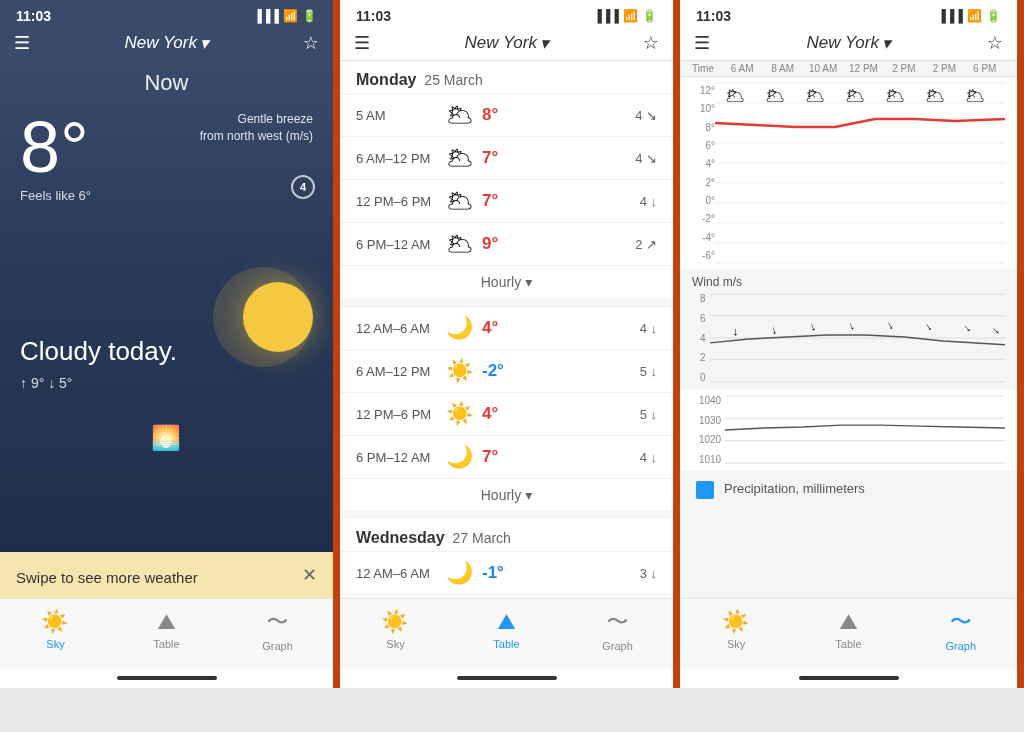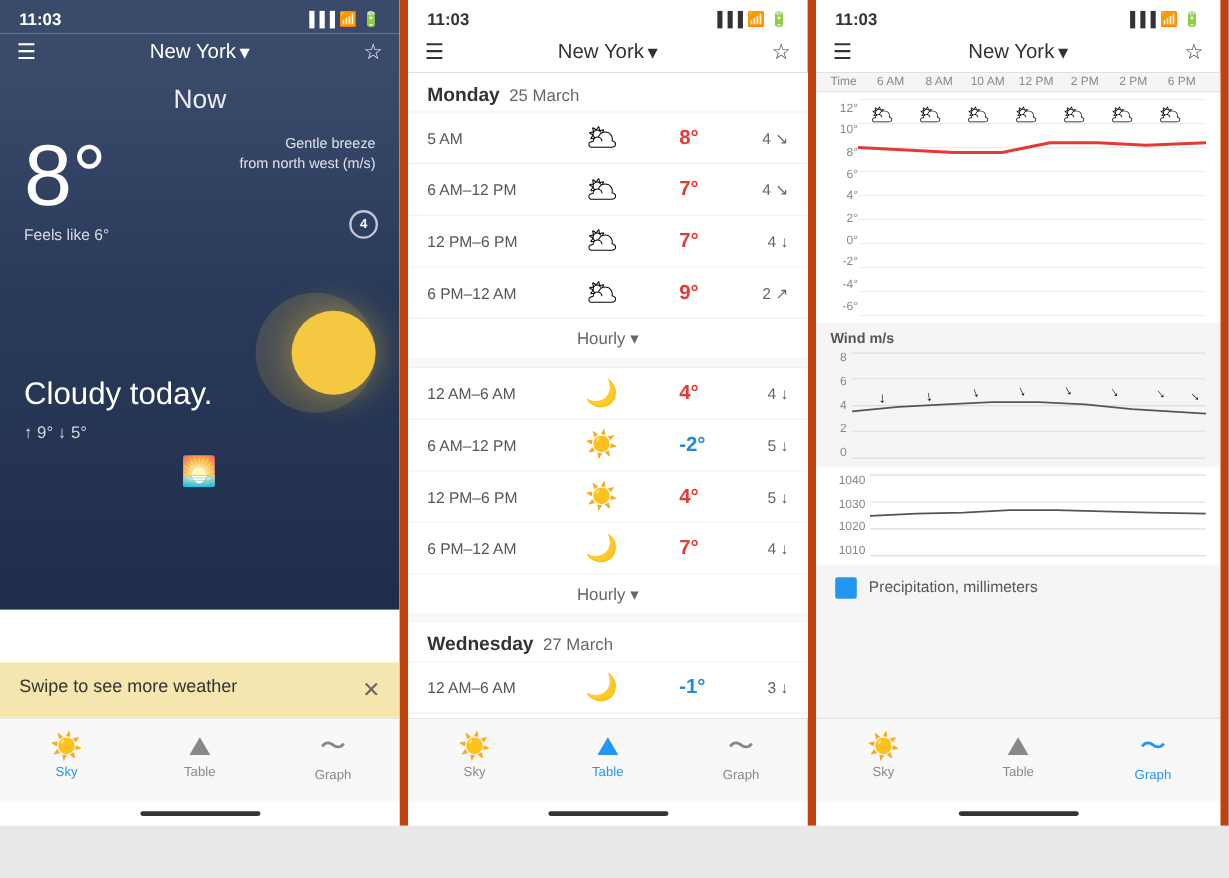--- a/index.html
+++ b/index.html
@@ -36,21 +36,21 @@
     .status-bar .time { font-weight: 700; font-size: 14px; }
     .status-icons { display: flex; align-items: center; gap: 4px; font-size: 12px; }
 
     
     .nav-bar {
       display: flex;
       justify-content: space-between;
       align-items: center;
       padding: 4px 14px 6px;
     }
-    .nav-bar .nav-center { font-size: 17px; font-weight: 500; display: flex; align-items: center; gap: 3px; }
+    .nav-bar .nav-center { font-size: 17px; font-weight: 500; display: flex; align-items: center; gap: 3px; font-style: italic; }
     .nav-icon { font-size: 18px; cursor: pointer; }
 
     
     .phone-1 .status-bar { color: #fff; background: transparent; }
     .phone-1 .nav-bar { color: #fff; }
     .phone-1-content {
       flex: 1;
       background: linear-gradient(180deg, #3a4a6b 0%, #2a3a5a 40%, #1e2e4a 100%);
       display: flex;
       flex-direction: column;
@@ -83,25 +83,24 @@
       display: flex; align-items: center; justify-content: center;
       margin-left: auto;
     }
     .temp-range { font-size: 14px; opacity: 0.8; margin-top: 8px; }
 
     
     .swipe-banner {
       background: #f5e6b0;
       padding: 12px 16px;
       display: flex;
-      align-items: flex-start;
+      align-items: flex-end;
       justify-content: space-between;
       font-size: 15px;
       color: #333;
-      margin-top: 44px;
     }
     .swipe-close { font-size: 18px; color: #666; cursor: pointer; }
 
     
     .tab-bar {
       display: flex;
       justify-content: space-around;
       align-items: center;
       padding: 8px 0 16px;
       border-top: 1px solid #e0e0e0;
@@ -121,21 +120,20 @@
     .table-content { flex: 1; overflow-y: auto; background: #f7f7f7; }
     .day-section { background: #fff; margin-bottom: 8px; }
     .day-header { padding: 10px 16px 4px; font-size: 16px; color: #333; }
     .day-header span.date { font-weight: 400; color: #666; font-size: 14px; margin-left: 4px; }
     .day-header strong { font-weight: 600; }
     .weather-row {
       display: flex; align-items: center;
       padding: 8px 16px;
       border-top: 1px solid #f0f0f0;
       font-size: 14px;
-      gap: 42px;
     }
     .row-time { width: 90px; color: #555; font-size: 13px; }
     .row-icon { width: 36px; font-size: 22px; }
     .row-temp { flex: 1; font-weight: 600; font-size: 17px; }
     .row-temp.hot { color: #e53935; }
     .row-temp.cold { color: #1e88e5; }
     .row-wind { display: flex; align-items: center; gap: 3px; color: #666; font-size: 13px; }
     .hourly-btn {
       display: flex; align-items: center; justify-content: center;
       gap: 4px; padding: 8px; color: #666; font-size: 14px;
@@ -426,21 +424,21 @@
           <text x="170" y="18" font-size="16">🌥</text>
           <text x="210" y="18" font-size="16">🌥</text>
           <text x="250" y="18" font-size="16">🌥</text>
 
           <polyline points="0,40 40,42 80,44 120,44 160,36 200,36 240,38 290,36" fill="none" stroke="#e53935" stroke-width="2.5"></polyline>
         </svg>
       </div>
     </div>
 
     <div style="background:#f5f5f5; padding:6px 12px;">
-      <div style="font-size:12px; color:#555; font-weight:700; margin-bottom:4px;">Wind m/s</div>
+      <div style="font-size:12px; color:#555; font-weight:400; margin-bottom:4px;">Wind m/s</div>
       <div style="display:flex;">
         <div style="display:flex; flex-direction:column; justify-content:space-between; align-items:flex-end; width:14px; height:90px; font-size:10px; color:#888;">
           <span>8</span>
           <span>6</span>
           <span>4</span>
           <span>2</span>
           <span>0</span>
         </div>
         <svg width="304" height="90" viewBox="0 0 304 90" style="margin-left:4px;">
           <line x1="0" y1="0" x2="304" y2="0" stroke="#ddd" stroke-width="1"></line>

